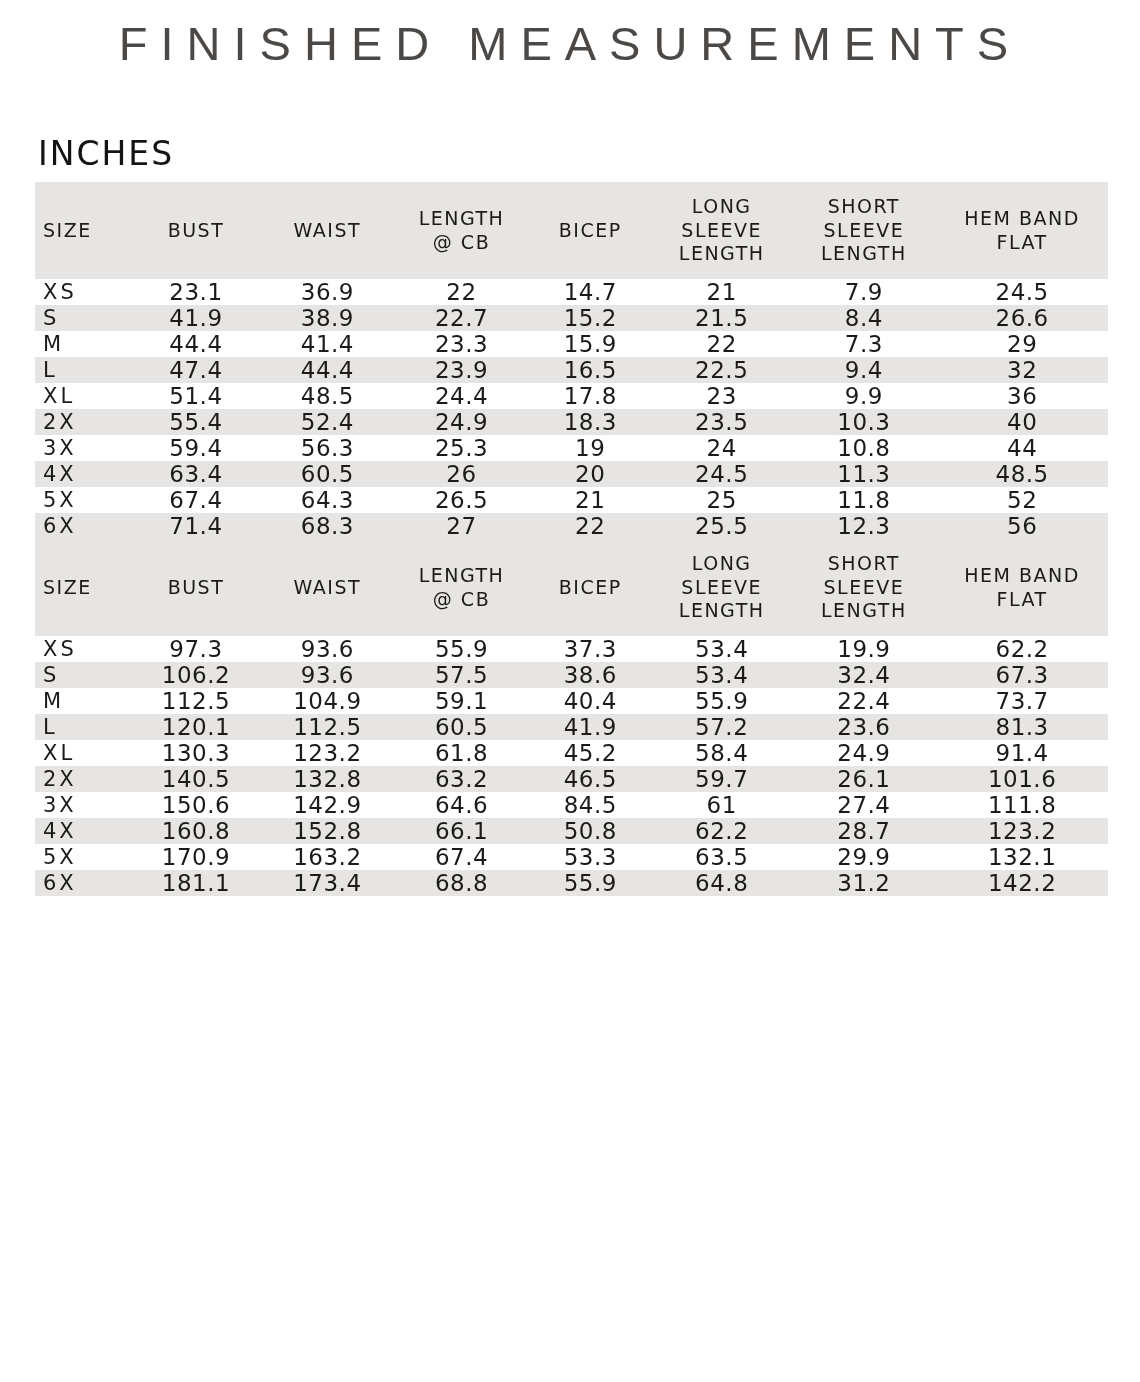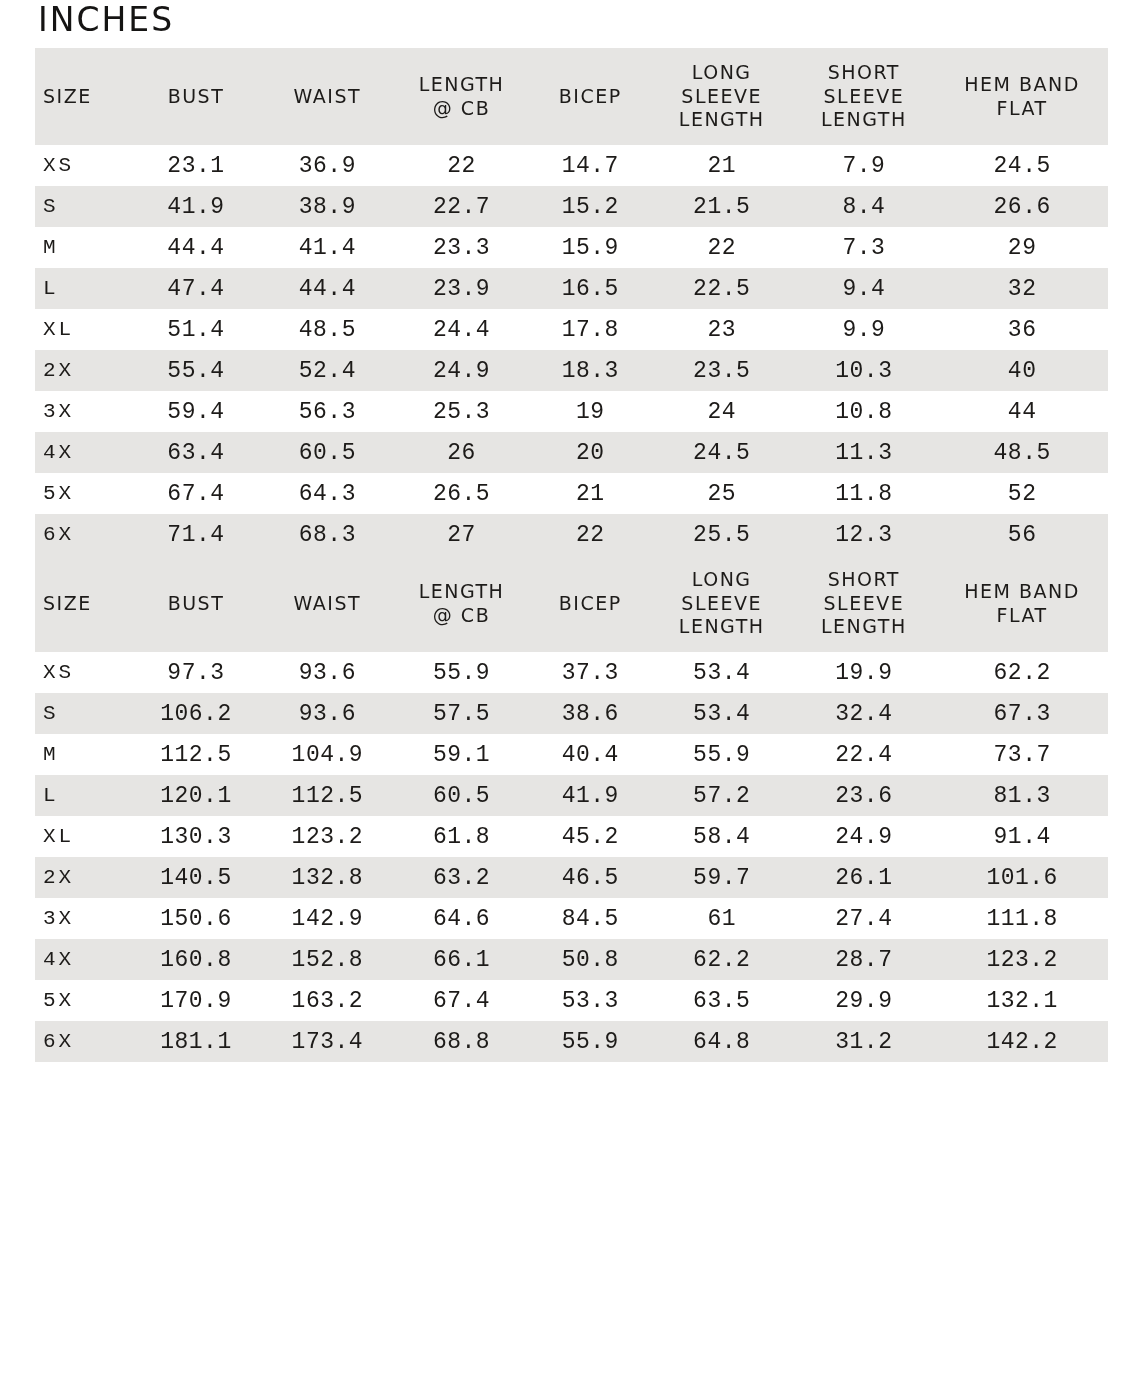--- a/index.html
+++ b/index.html
@@ -26,21 +26,21 @@
     white-space: nowrap;
   }
   .section-label {
     font-family: "DejaVu Sans", sans-serif;
     font-weight: 400;
     font-size: 33px;
     letter-spacing: 2px;
     color: #151413;
     margin: 0 0 9px 38px;
   }
-  .section-inches .section-label { }
+  .section-inches .section-label { margin-top: 63px; }
   .section-cm .section-label { margin-top: 94px; }
 
   table.size-table {
     width: 1073px;
     margin-left: 35px;
     border-collapse: collapse;
     table-layout: fixed;
   }
   table.size-table thead tr {
     background: #e6e5e3;
@@ -51,23 +51,22 @@
     font-size: 19px;
     letter-spacing: 1.5px;
     line-height: 1.25;
     white-space: pre-line;
     text-align: center;
     vertical-align: middle;
     color: #1d1b19;
     padding: 0;
   }
   table.size-table tbody tr {
-    height: 41px;
+    height: 26px;
     background: #ffffff;
-    font-family: Liberation Mono, monospace;
   }
   table.size-table tbody tr:nth-child(even) {
     background: #e6e5e3;
   }
   table.size-table td {
     font-size: 23px;
     letter-spacing: 0.5px;
     text-align: center;
     vertical-align: middle;
     padding: 0;
@@ -89,20 +88,21 @@
   col.c-bicep { width: 11.5%; }
   col.c-long { width: 13%; }
   col.c-short { width: 13.5%; }
   col.c-hem { width: 16%; }
 </style>
 </head>
 <body>
 
 <div>
 
+  <h1 class="page-title">FINISHED MEASUREMENTS</h1>
 
   <section class="section-inches">
     <h2 class="section-label">INCHES</h2>
     <table class="size-table">
       <colgroup>
         <col class="c-size">
           <col class="c-bust">
           <col class="c-waist">
           <col class="c-length">
         <col class="c-bicep">

